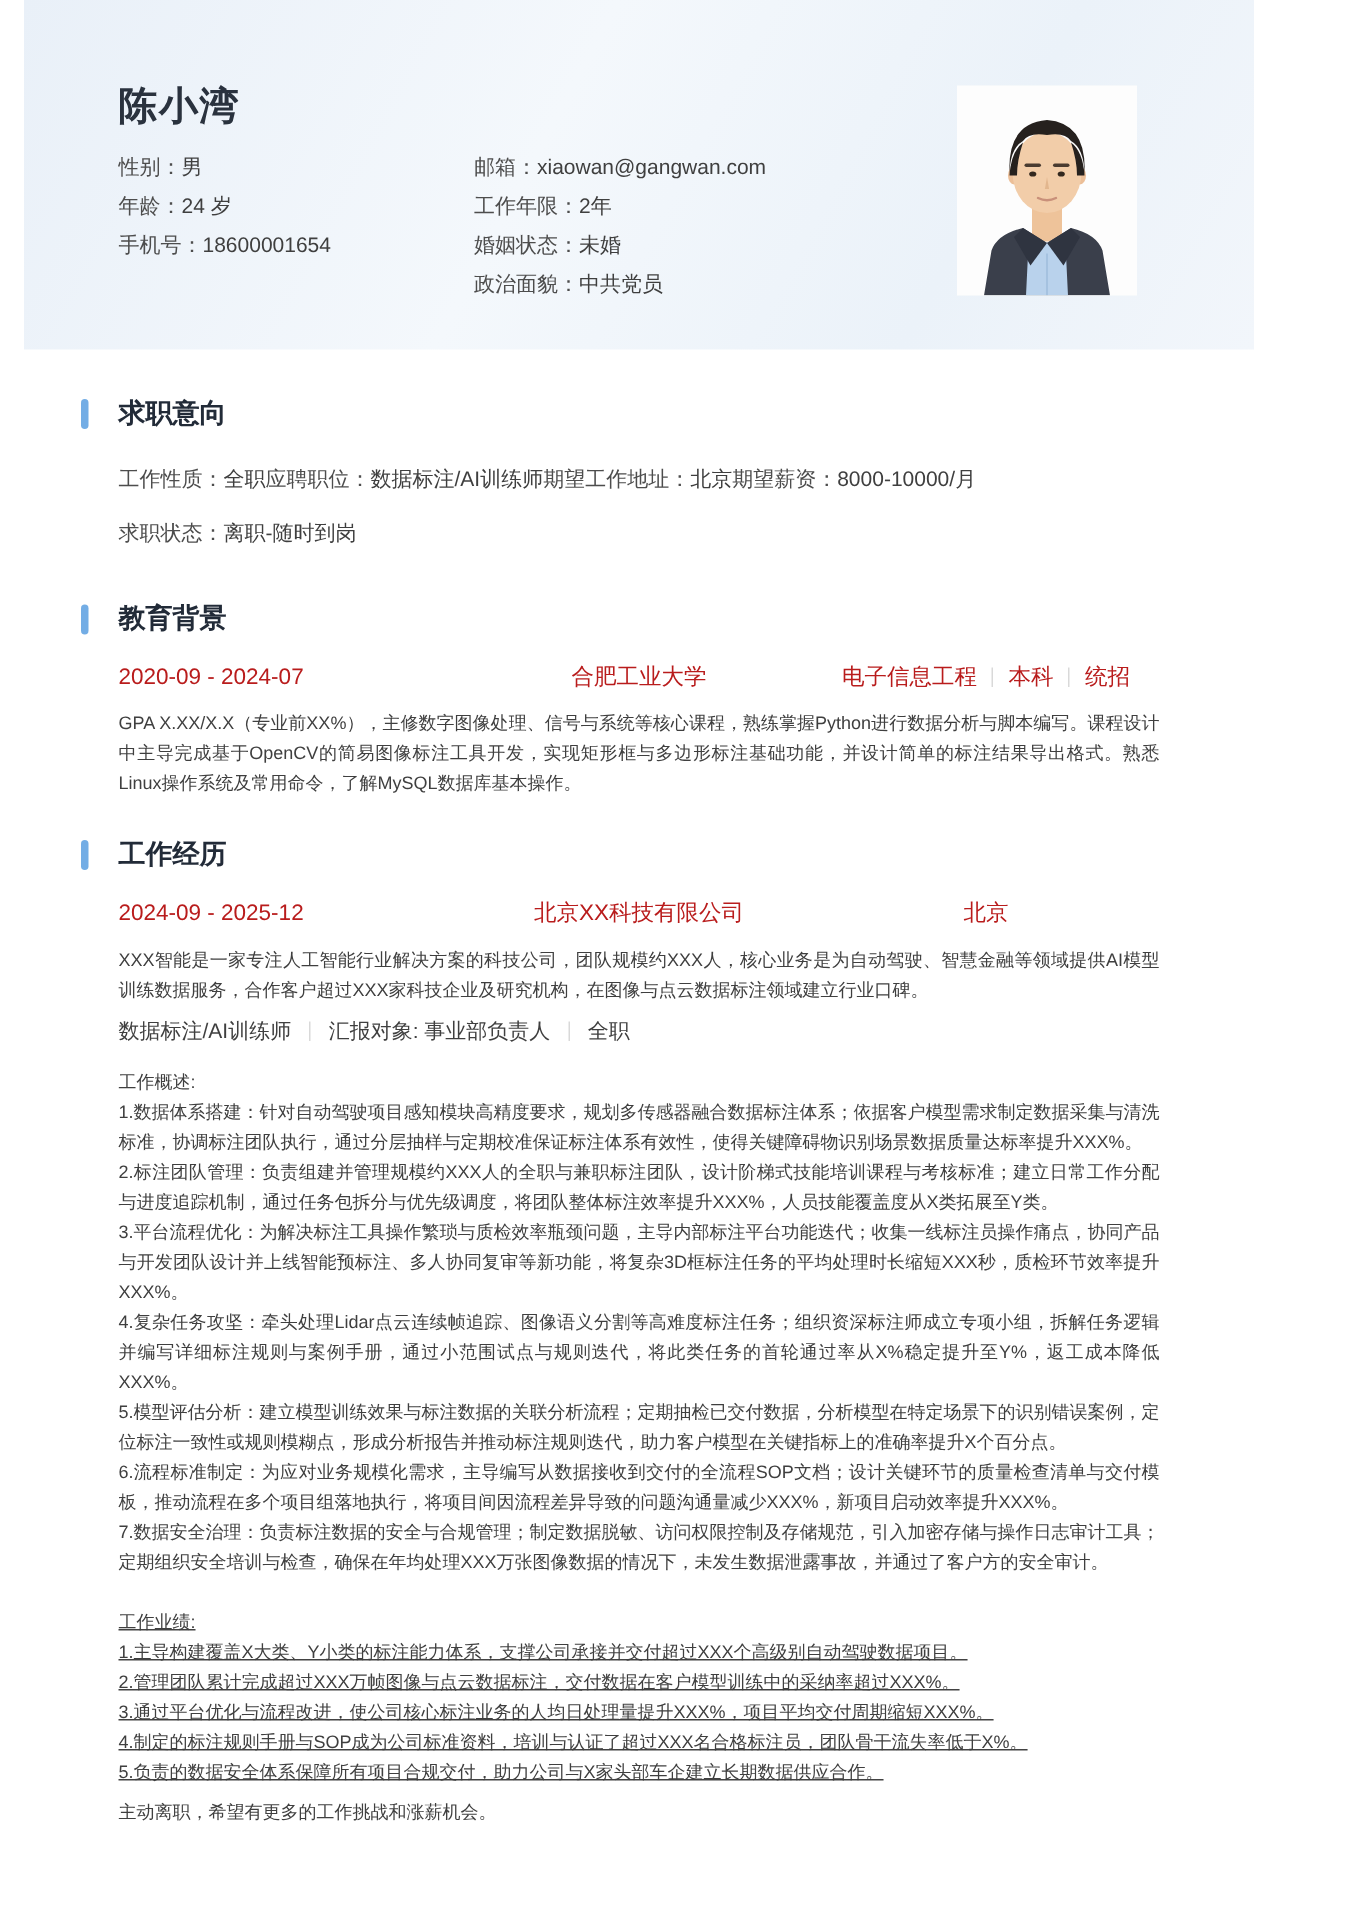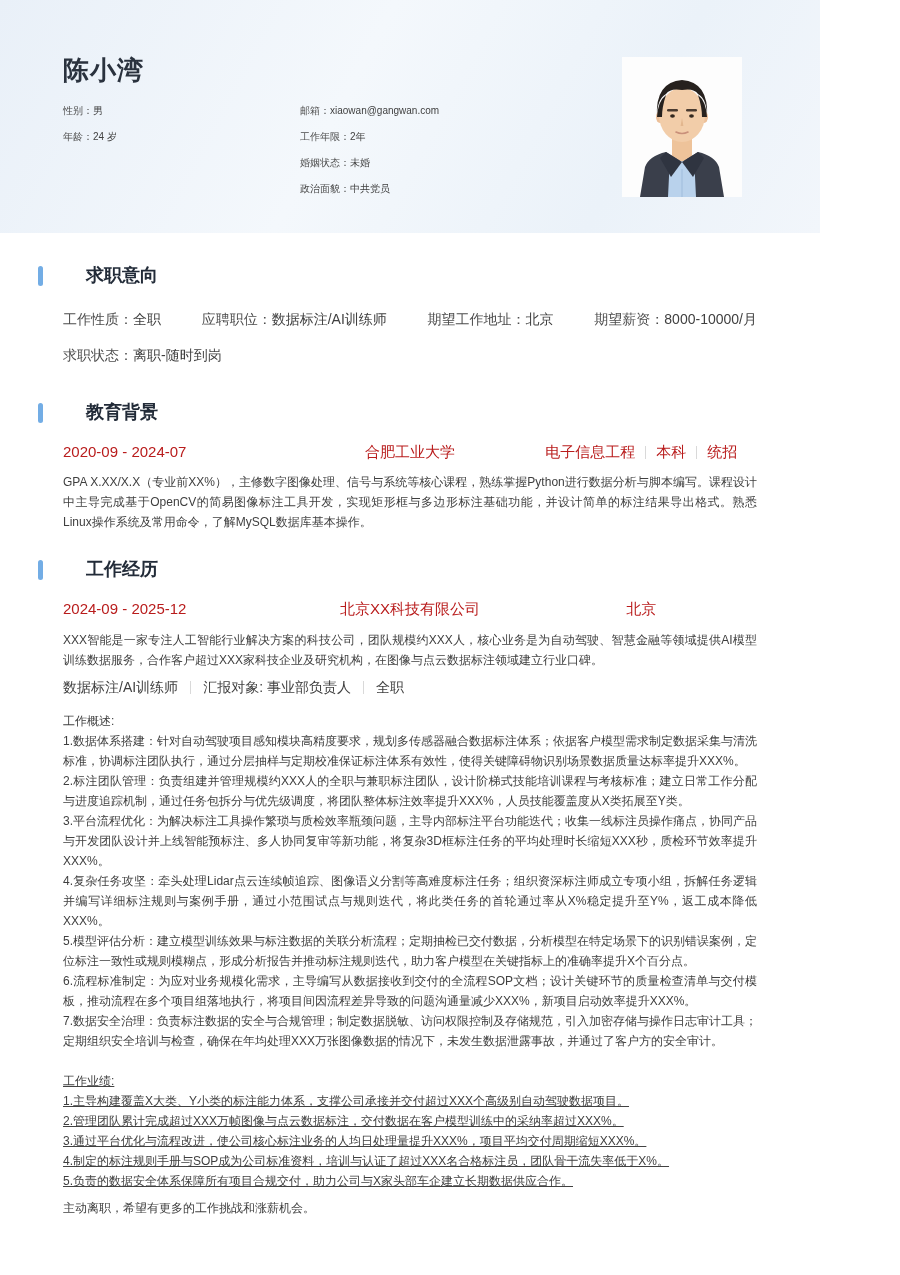--- a/index.html
+++ b/index.html
@@ -8,20 +8,21 @@
     width: 900px;
     font-family: "Liberation Sans", "DejaVu Sans", sans-serif;
     color: #424242;
   }
   .page {
     position: relative;
     width: 820px;
     height: 1275px;
     overflow: hidden;
     background: #ffffff;
+    margin-left: 16px;
   }
 
   
   .hero {
     position: relative;
     height: 233px;
     background: linear-gradient(118deg, #e9f0f8 0%, #f4f8fc 42%, #ebf2f9 75%, #f2f6fb 100%);
     padding: 0 78px 0 63px;
   }
   .hero-name {
@@ -29,36 +30,36 @@
     padding-top: 55px;
     font-size: 26px;
     line-height: 30px;
     font-weight: bold;
     color: #2a323e;
     letter-spacing: 1px;
   }
   .info-grid { display: flex; margin-top: 13px; }
   .info-col-left  { width: 237px; }
   .info-col-right { width: 340px; }
-  .info-row { height: 26px; line-height: 26px; font-size: 10px; color: #4a4a4a; white-space: nowrap; }
+  .info-row { height: 26px; line-height: 26px; font-size: 14px; color: #4a4a4a; white-space: nowrap; }
   .info-row .lbl { color: #4d4d4d; }
   .info-row .val { color: #3f3f3f; }
   .photo-frame {
     position: absolute;
     top: 57px; right: 78px;
     width: 120px; height: 140px;
     background: #fcfcfc;
     overflow: hidden;
   }
   .photo-frame svg { display: block; width: 100%; height: 100%; }
 
   
   main { padding: 0 63px; }
 
-  .sec-head { display: flex; align-items: center; height: 21px; margin-left: -25px; gap: 23px; }
+  .sec-head { display: flex; align-items: center; height: 21px; margin-left: -25px; }
   .sec-bar {
     width: 5px; height: 20px;
     border-radius: 3px;
     background: #73ade5;
     margin-right: 20px;
     flex: none;
   }
   .sec-title {
     margin: 0;
     font-size: 18px;
@@ -67,21 +68,20 @@
     color: #222b38;
   }
 
   .para { font-size: 12px; line-height: 20px; color: #3f3f3f; text-align: justify; }
 
   
   .sec-head-intent { margin-top: 32px; }
   .intent-row1 {
     margin-top: 23px;
     display: flex;
-    justify-content: space-between;
     font-size: 14px; line-height: 20px;
     white-space: nowrap;
   }
   .intent-row2 { margin-top: 16px; font-size: 14px; line-height: 20px; }
   .pair .lbl { color: #4d4d4d; }
   .pair .val { color: #3f3f3f; }
 
   
   .sec-head-edu  { margin-top: 37px; }
   .sec-head-work { margin-top: 27px; }
@@ -122,20 +122,23 @@
   <header class="hero">
     <h1 class="hero-name">陈小湾</h1>
 
     <div class="info-grid">
       <div class="info-col-left">
         <div class="info-row">
           <span class="lbl">性别：</span><span class="val">男</span>
         </div>
         <div class="info-row">
           <span class="lbl">年龄：</span><span class="val">24 岁</span>
+        </div>
+        <div class="info-row">
+          <span class="lbl">手机号：</span><span class="val">18600001654</span>
         </div>
       </div>
       <div class="info-col-right">
         <div class="info-row">
           <span class="lbl">邮箱：</span><span class="val">xiaowan@gangwan.com</span>
         </div>
         <div class="info-row">
           <span class="lbl">工作年限：</span><span class="val">2年</span>
         </div>
         <div class="info-row">

